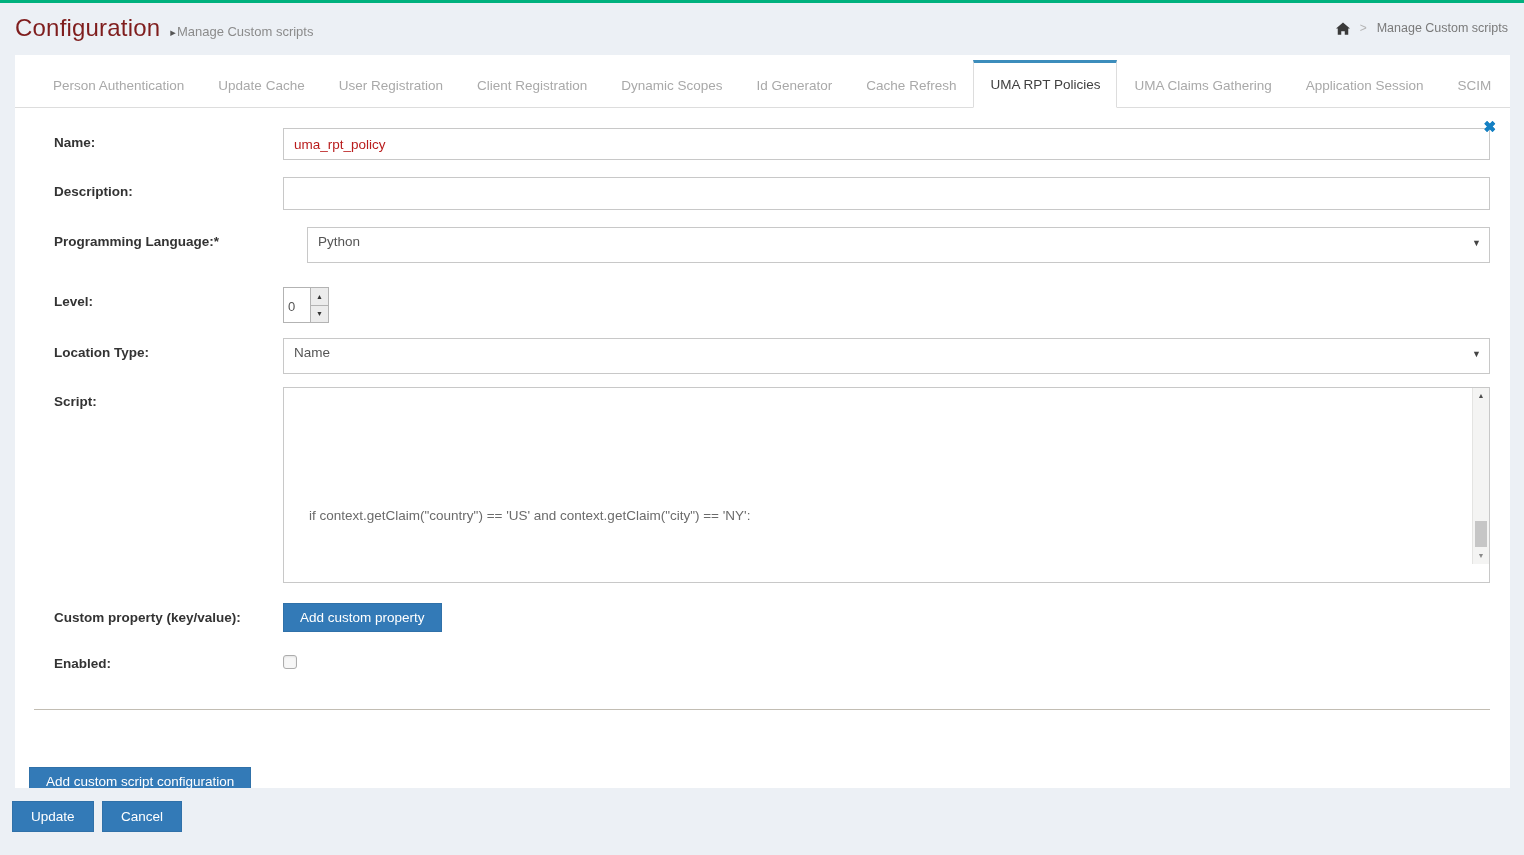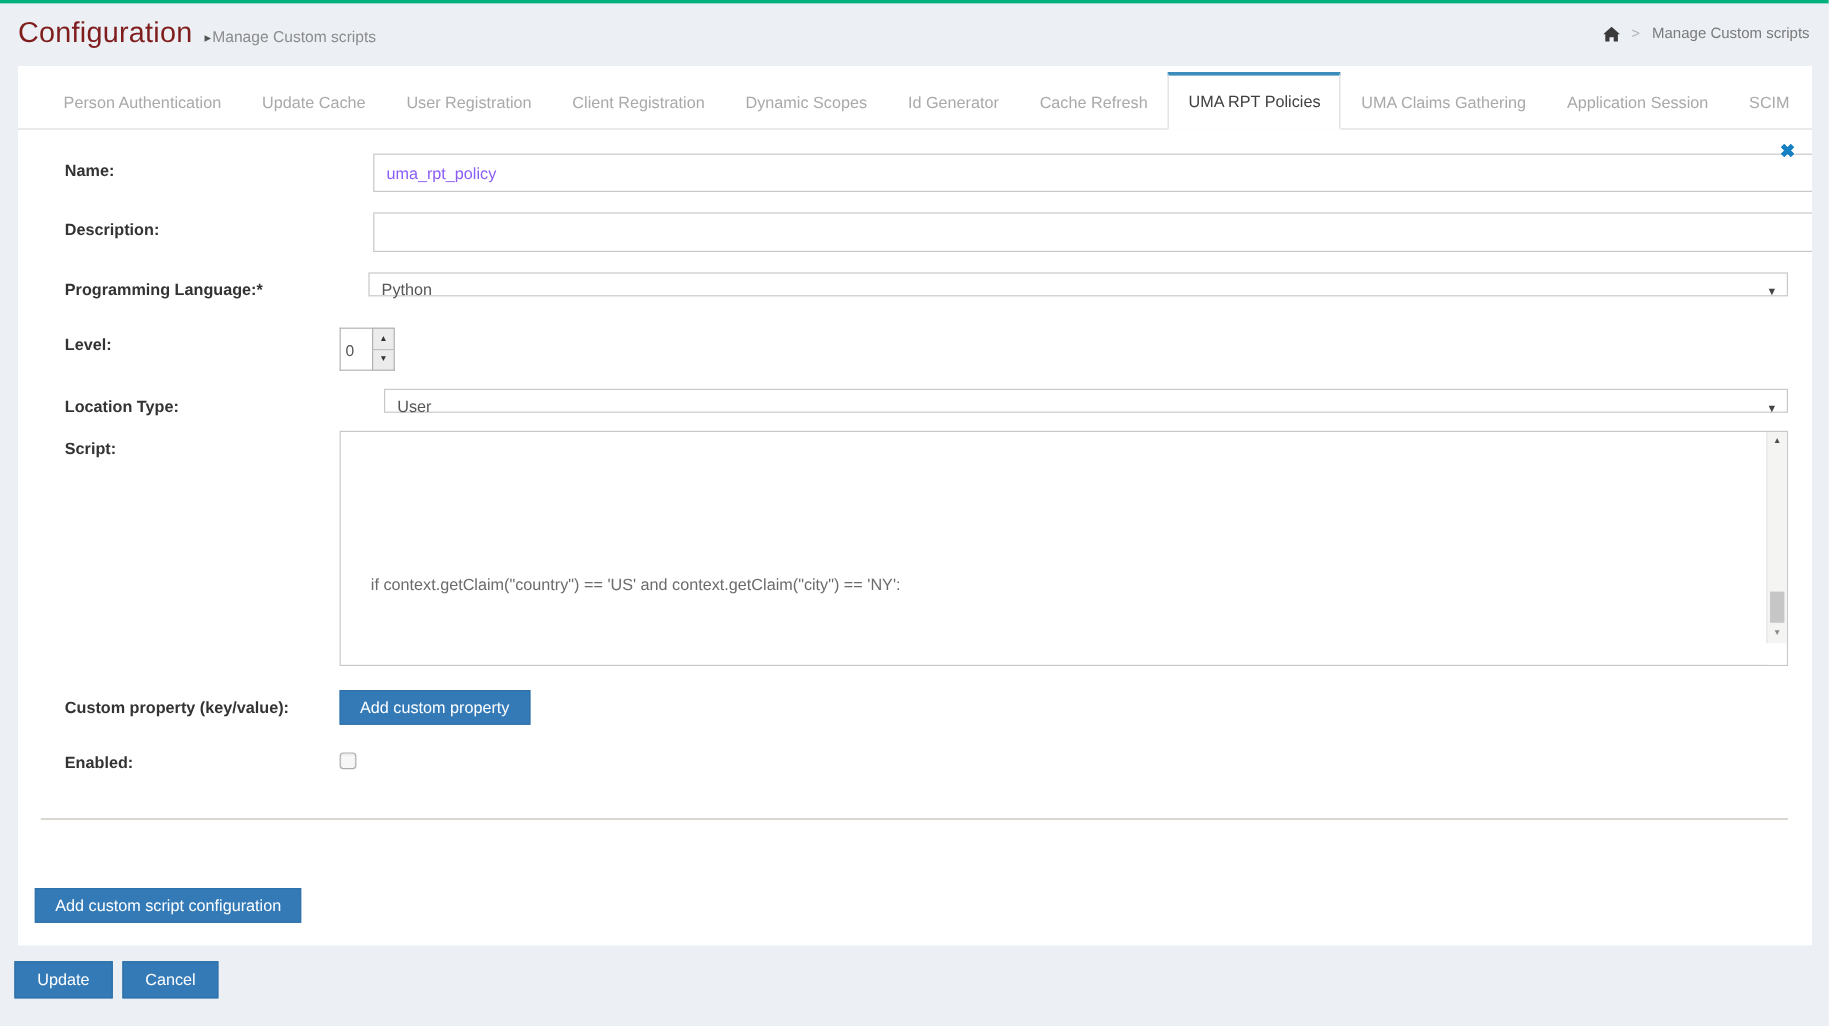--- a/index.html
+++ b/index.html
@@ -41,29 +41,29 @@
   
   .form { padding:20px 20px 0 39px; }
   .row { display:flex; align-items:flex-start; }
   .row .lbl {
     width:229px; flex:0 0 229px; font-weight:bold; font-size:13.5px;
     color:#333; padding-top:7px;
   }
   .row .field { flex:1; position:relative; }
   .txt {
     width:100%; height:32px; border:1px solid #c8c8c8; background:#fff;
-    font-family:"Liberation Sans", sans-serif; font-size:13.5px; color:#8b5cf6;
-    padding:6px 10px; outline:none;margin-left:28px;
+    font-family:"Liberation Sans", sans-serif; font-size:13.5px; color:#b91c1c;
+    padding:6px 10px; outline:none;
   }
   .close-x {
     position:absolute; top:-9px; right:-6px; color:#1580c3; font-size:15px;
     font-weight:bold; cursor:pointer; line-height:1; text-shadow:0 0 0 #1580c3;
   }
   .selectbox {
-    position:relative; height:20px; border:1px solid #c8c8c8; background:#fff;
+    position:relative; height:36px; border:1px solid #c8c8c8; background:#fff;
     font-size:13.5px; color:#555; line-height:28px; padding-left:10px; cursor:pointer;
   }
   .selectbox .arrow {
     position:absolute; right:8px; top:0; line-height:30px; font-size:9px; color:#444;
   }
   
   .spinner { display:inline-flex; height:36px; }
   .spinner input {
     width:27px; height:36px; border:1px solid #b3b3b3; border-right:none;
     font-family:"Liberation Sans", sans-serif;
@@ -111,21 +111,21 @@
   }
   .divider { border:none; border-top:1px solid #c2bdb3; margin:36px 20px 0 19px; }
   .add-script-wrap { padding:57px 0 0 14px; }
   
   .footer { padding:13px 12px 0 12px; background:#ecf0f5; }
   .footer .btn { margin-right:4px; padding:7px 18px; }
   
   .mb17 { margin-bottom:17px; }
   .mb24 { margin-bottom:24px;gap:24px; }
   .mb15 { margin-bottom:15px; }
-  .mb13 { margin-bottom:13px;gap:37px; }
+  .mb13 { margin-bottom:13px; }
   .mb20 { margin-bottom:20px; }
   .desc-input { height:33px; }
 </style>
 </head>
 <body>
 
 <div class="topbar"></div>
 
 <div class="header">
   <div class="title-wrap">
@@ -233,21 +233,21 @@
               </span>
           </span>
         </span>
       </div>
     </div>
 
     <div class="row mb13">
       <div class="lbl">Location Type:</div>
       <div class="field">
         <div class="selectbox">
-          <span>User</span>
+          <span>Name</span>
           <span class="arrow">▼</span>
         </div>
       </div>
     </div>
 
     <div class="row mb20">
       <div class="lbl">Script:</div>
       <div class="field">
         <div class="scriptbox">
           <div>

